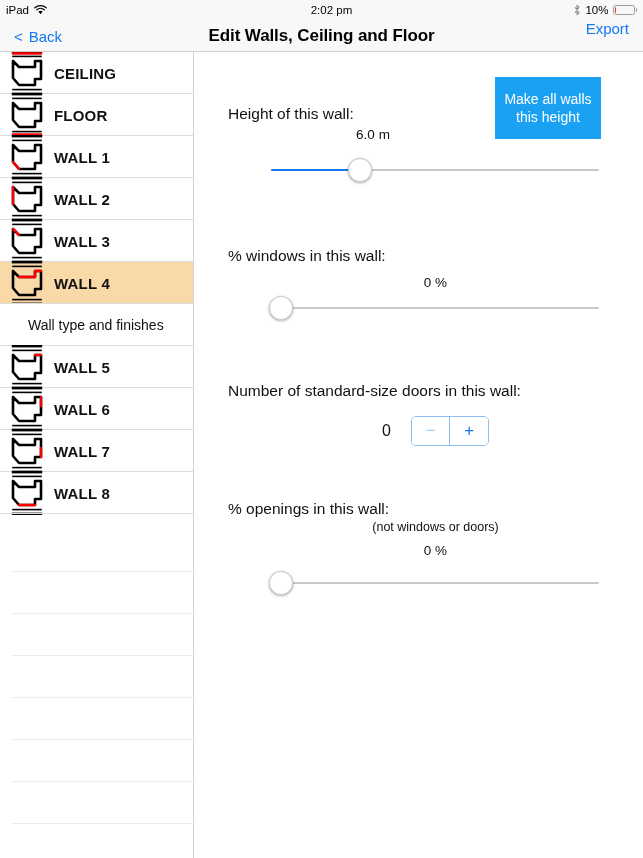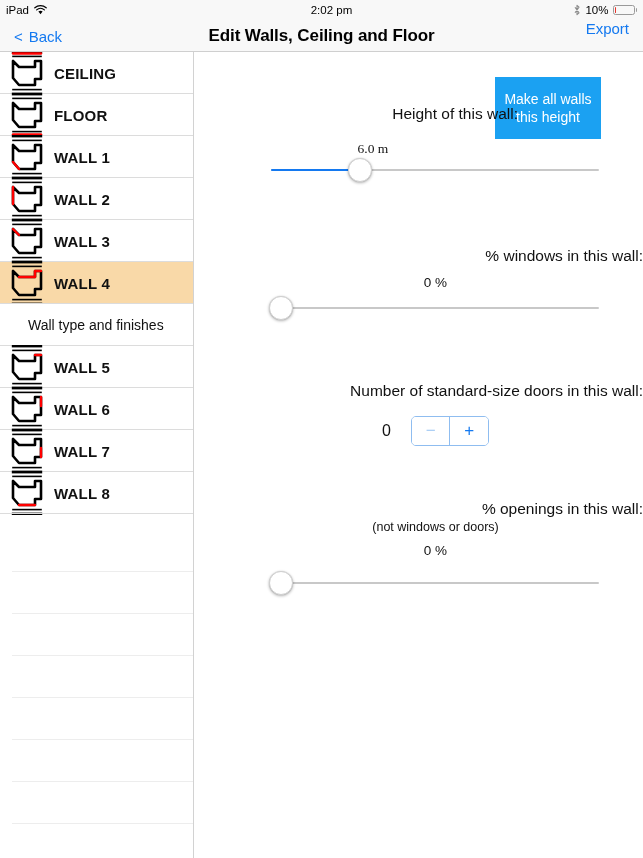--- a/index.html
+++ b/index.html
@@ -86,21 +86,21 @@
     position:absolute; left:12px; bottom:0; width:214px; height:1px; background:#ededed;
   }
   #sidebar-empty-gap{ height:16px; background:#fff; }
 
   
   #detail{
     position:absolute; left:228px; top:52px; width:415px; height:806px;
     background:#ffffff;
   }
   .ctrl-title{
-    text-align:right; font-size:15.5px; color:#111;
+    text-align:left; font-size:15.5px; color:#111;
   }
   .ctrl-sub{
     text-align:center; font-size:12.5px; color:#111; margin-top:2px;
   }
   .ctrl-value{
     text-align:center; font-size:13.5px; color:#111;
   }
 
   
   .slider{ position:relative; height:24px; }
@@ -361,21 +361,21 @@
 
   <div id="make-all-walls-button">
     <span>
       <span>Make all walls</span><br>
       <span>this height</span>
     </span>
   </div>
 
   <div style="position:absolute;left:0;top:53px;width:415px;">
     <div class="ctrl-title" style="width:290px;">Height of this wall:</div>
-    <div class="ctrl-value" style="width:290px;margin-top:18px;font-family:Liberation Serif, serif;">6.0 m</div>
+    <div class="ctrl-value" style="width:290px;margin-top:4px;">6.0 m</div>
   </div>
   <div class="slider" id="height-slider" style="position:absolute;left:43px;top:106px;width:328px;">
     <div class="track"></div>
     <div class="fill" style="width: 88.56px;"></div>
     <div class="thumb" style="left: 88.56px;"></div>
   </div>
 
   <div style="position:absolute;left:0;top:195px;width:415px;">
     <div class="ctrl-title">% windows in this wall:</div>
     <div class="ctrl-value" style="margin-top:10px;">0 %</div>

